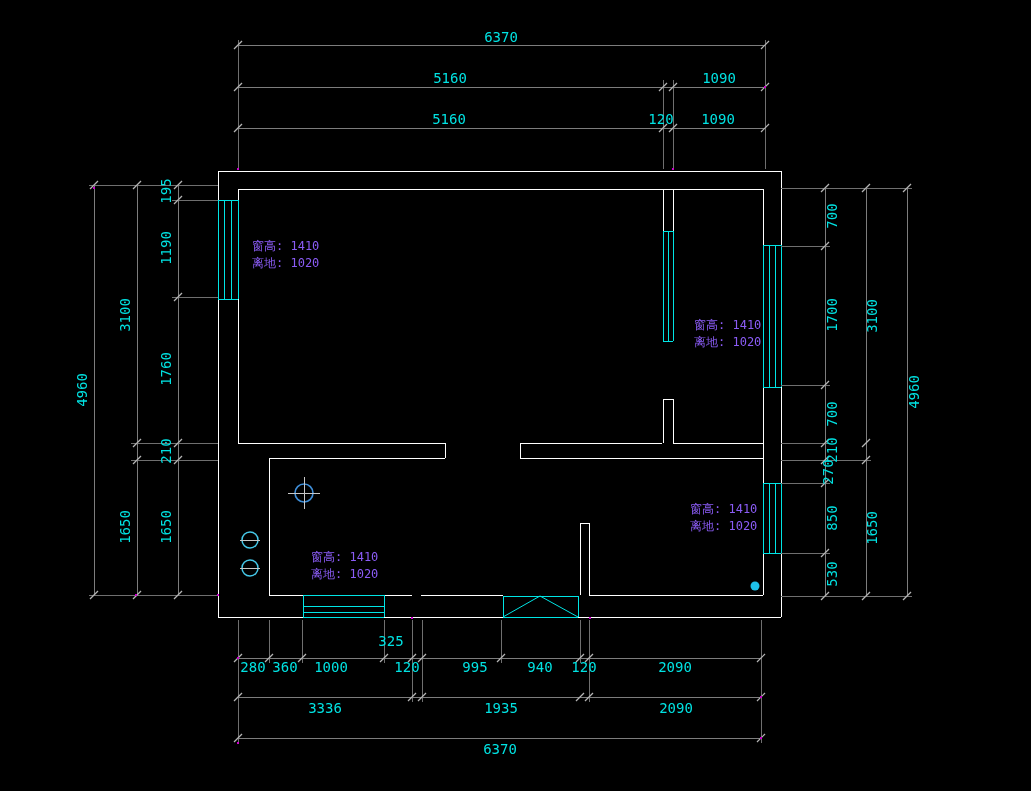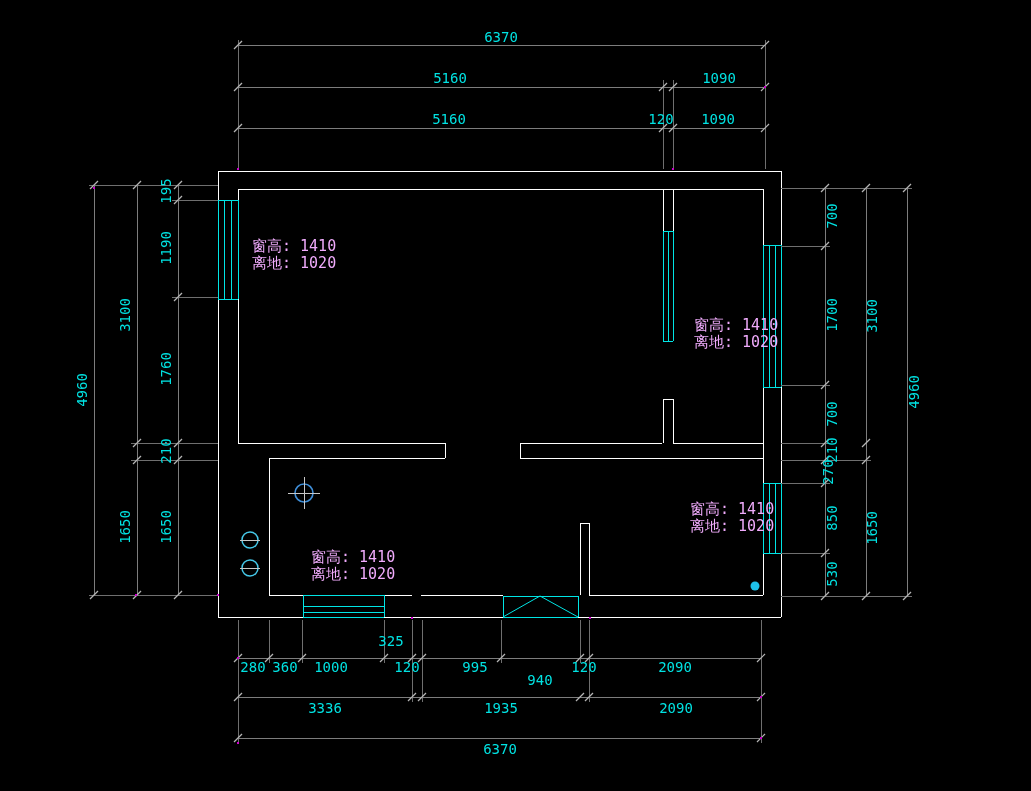--- a/index.html
+++ b/index.html
@@ -2,21 +2,21 @@
 <html><head>
 <meta charset="utf-8">
 <style>
   html,body{margin:0;padding:0;background:#000;}
   .canvas{position:relative;width:1031px;height:791px;background:#000;overflow:hidden;
           font-family:"DejaVu Sans Mono","Liberation Mono",monospace;}
   svg{position:absolute;left:0;top:0;}
   .dim-h,.dim-v{position:absolute;color:#00e2e2;font-size:14px;line-height:14px;white-space:nowrap;
                 transform:translate(-50%,-50%);}
   .dim-v{transform:translate(-50%,-50%) rotate(-90deg);}
-  .note{position:absolute;color:#f0abfc;font-size:15px;line-height:17px;white-space:pre;}
+  .note{position:absolute;color:#8b5cf6;font-size:12px;line-height:17px;white-space:pre;}
 </style>
 </head>
 <body>
 
 <div class="canvas">
   <svg id="plan-svg" width="1031" height="791" shape-rendering="crispEdges">
       <line x1="218" y1="171.5" x2="781" y2="171.5" stroke="#ffffff" stroke-width="1"></line>
       <line x1="238" y1="189.5" x2="763" y2="189.5" stroke="#ffffff" stroke-width="1"></line>
       <line x1="238" y1="443.5" x2="445" y2="443.5" stroke="#ffffff" stroke-width="1"></line>
       <line x1="269" y1="458.5" x2="445" y2="458.5" stroke="#ffffff" stroke-width="1"></line>
@@ -206,21 +206,21 @@
       <div class="dim-h" style="left: 719px; top: 78px;">1090</div>
       <div class="dim-h" style="left: 449px; top: 119px;">5160</div>
       <div class="dim-h" style="left: 661px; top: 119px;">120</div>
       <div class="dim-h" style="left: 718px; top: 119px;">1090</div>
       <div class="dim-h" style="left: 253px; top: 667px;">280</div>
       <div class="dim-h" style="left: 285px; top: 667px;">360</div>
       <div class="dim-h" style="left: 331px; top: 667px;">1000</div>
       <div class="dim-h" style="left: 391px; top: 641px;">325</div>
       <div class="dim-h" style="left: 407px; top: 667px;">120</div>
       <div class="dim-h" style="left: 475px; top: 667px;">995</div>
-      <div class="dim-h" style="left: 540px; top: 667px; margin-top: 13px;">940</div>
+      <div class="dim-h" style="left: 540px; top: 667px;">940</div>
       <div class="dim-h" style="left: 584px; top: 667px;">120</div>
       <div class="dim-h" style="left: 675px; top: 667px;">2090</div>
       <div class="dim-h" style="left: 325px; top: 708px;">3336</div>
       <div class="dim-h" style="left: 501px; top: 708px; text-align: center;">1935</div>
       <div class="dim-h" style="left: 676px; top: 708px;">2090</div>
       <div class="dim-h" style="left: 500px; top: 749px;">6370</div>
       <div class="dim-v" style="left: 166px; top: 191px;">195</div>
       <div class="dim-v" style="left: 166px; top: 248px;">1190</div>
       <div class="dim-v" style="left: 166px; top: 369px;">1760</div>
       <div class="dim-v" style="left: 166px; top: 451px;">210</div>

